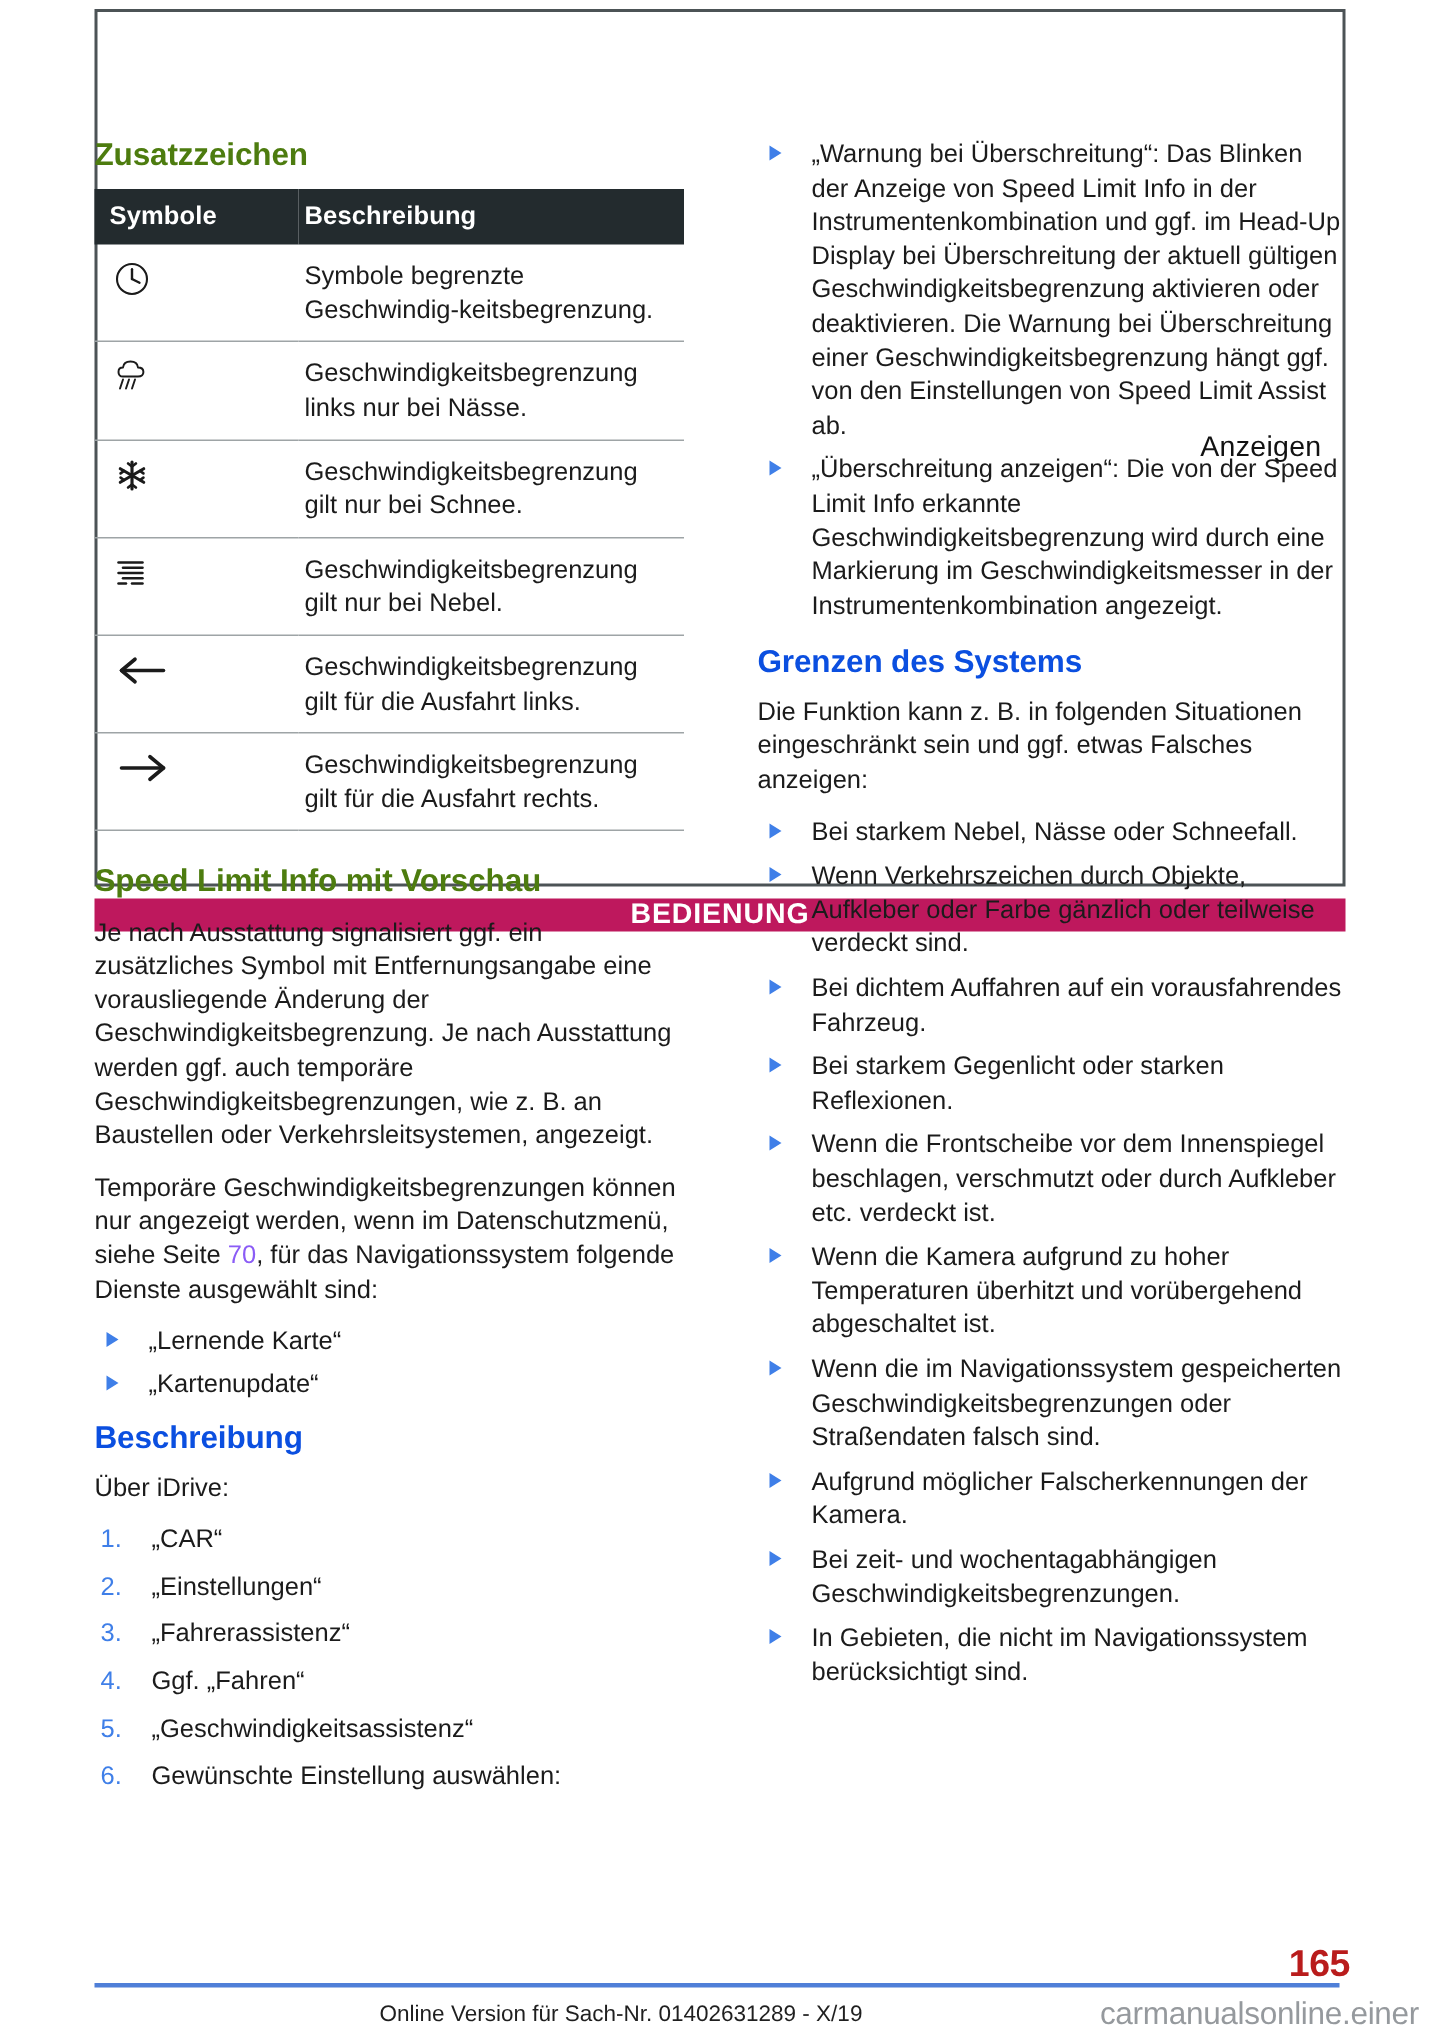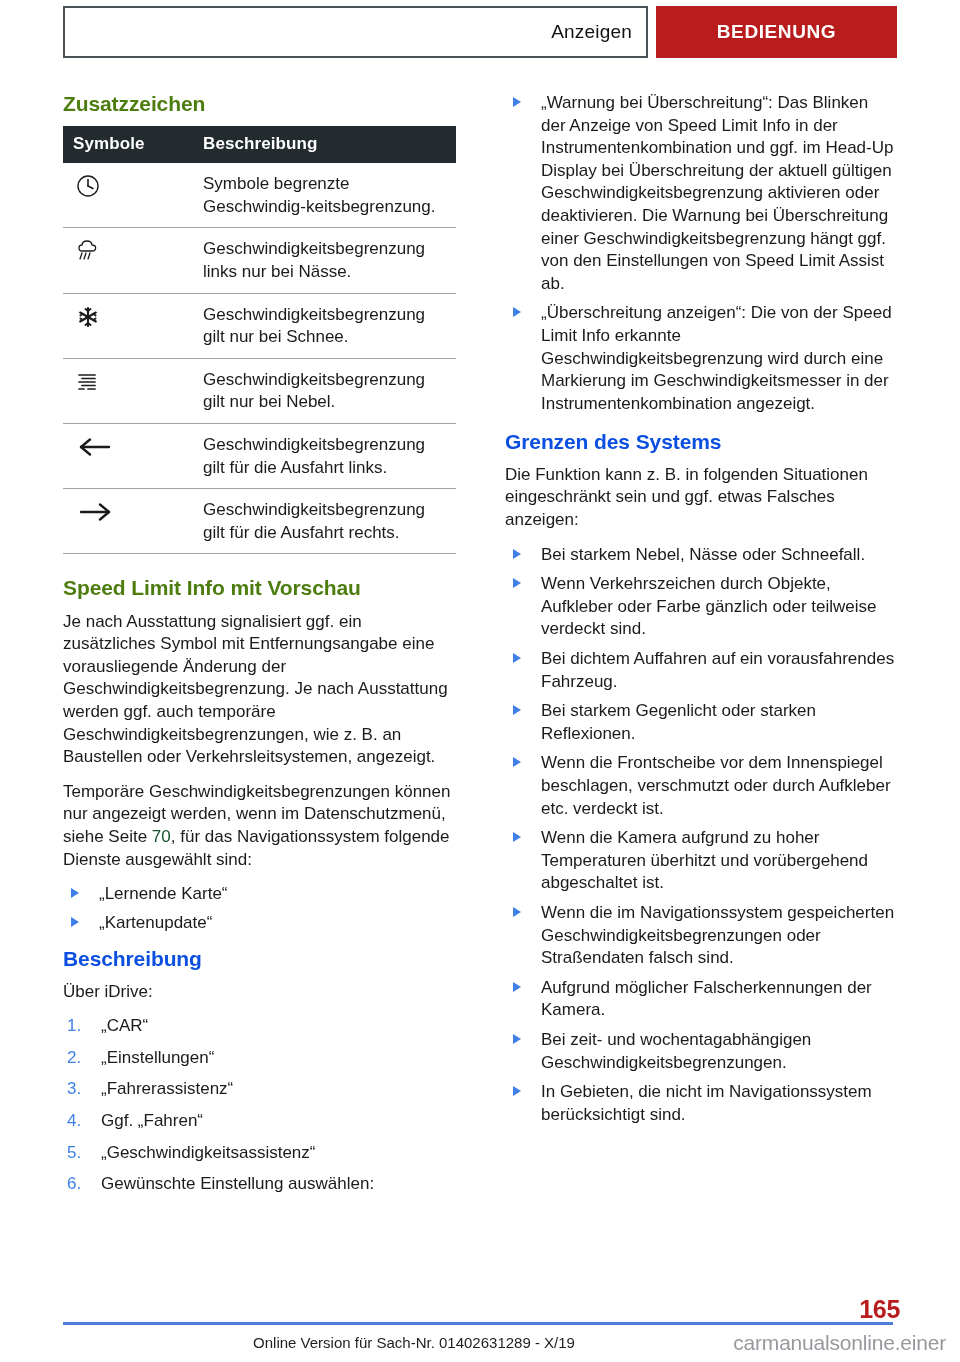--- a/index.html
+++ b/index.html
@@ -17,40 +17,41 @@
   }
 
   
   .header {
     position: absolute;
     top: 6px;
     left: 63px;
     width: 834px;
     height: 52px;
     display: flex;
+    flex-direction: column;
   }
   .header-left-box {
     flex: 0 0 585px;
     border: 2px solid #4c5356;
     box-sizing: border-box;
     display: flex;
     align-items: center;
     justify-content: flex-end;
     padding-right: 14px;
     background: #ffffff;
   }
   .header-left-label {
     font-size: 19px;
     color: #121212;
     letter-spacing: 0.2px;
   }
   .header-gap { flex: 0 0 8px; }
   .header-right-box {
     flex: 1 1 auto;
-    background: #b91c1c;
+    background: #be185d;
     display: flex;
     align-items: center;
     justify-content: center;
   }
   .header-right-label {
     font-size: 19px;
     font-weight: bold;
     color: #ffffff;
     letter-spacing: 0.6px;
   }
@@ -125,21 +126,21 @@
   }
   .sym-icon svg { display: block; }
 
   
   p.body-text {
     margin: 0 0 12px 0;
     font-size: 17px;
     line-height: 1.33;
     color: #1b1b1b;
   }
-  .page-ref { color: #14532d; }
+  .page-ref { color: #8b5cf6; }
 
   
   ul.bullets {
     list-style: none;
     margin: 0 0 12px 0;
     padding: 0;
   }
   ul.bullets > li {
     position: relative;
     padding-left: 36px;

